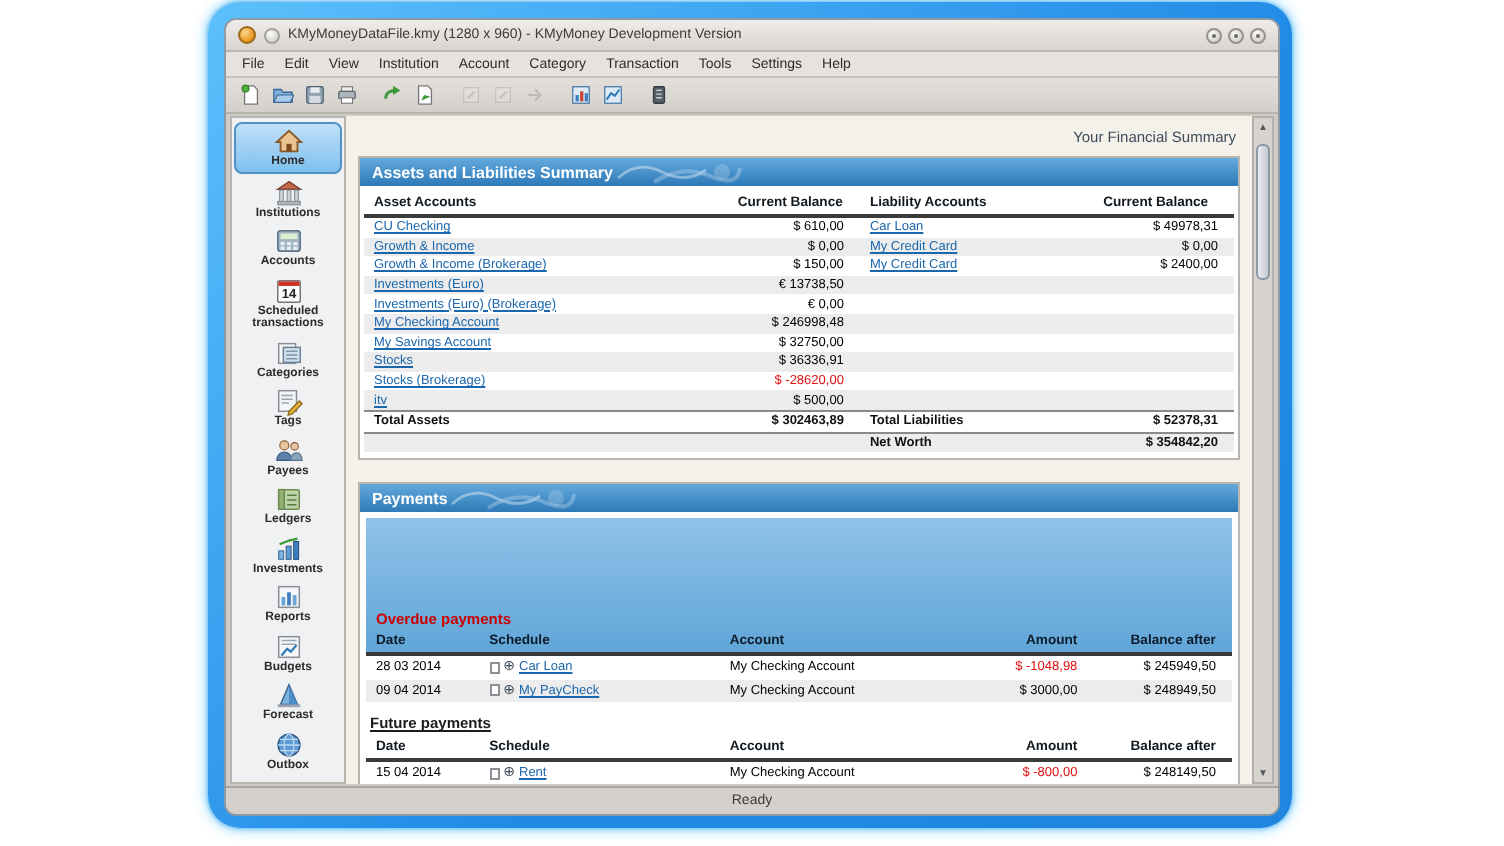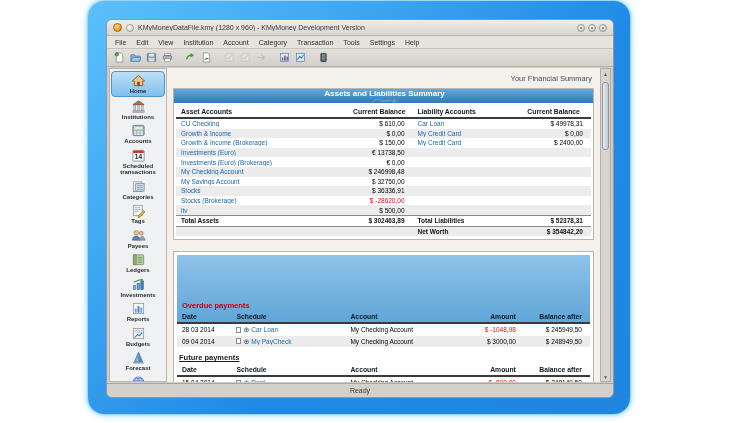--- a/index.html
+++ b/index.html
@@ -1,24 +1,24 @@
 <!DOCTYPE html>
 <html><head>
 <meta charset="utf-8">
 <style>
   html,body{margin:0;padding:0;}
   body{width:752px;height:423px;background:#fff;overflow:hidden;
        font-family:"Liberation Sans","DejaVu Sans",sans-serif;position:relative;}
   .stage{position:absolute;inset:0;}
 
   
-  .frame{position:absolute;left:88px;top:1px;width:542px;height:413px;border-radius:16px;
+  .frame{position:absolute;left:104px;top:1px;width:542px;height:413px;border-radius:16px;
          background:linear-gradient(135deg,#5cc0fc,#1f8ae6 60%,#1f86df);
          box-shadow:0 0 7px rgba(90,200,255,.95),0 0 2px rgba(30,120,200,.8);
-         padding:18px;box-sizing:border-box;}
+         padding:8px;box-sizing:border-box;}
   .window{width:100%;height:100%;border-radius:6px;overflow:hidden;background:#d6d2cd;
           display:flex;flex-direction:column;border:1px solid #8d9aa6;}
 
   
   .titlebar{height:15px;flex:0 0 auto;display:flex;align-items:center;gap:4px;padding:0 6px;
             background:linear-gradient(#efedea,#d8d4cf);border-bottom:1px solid #b9b5af;}
   .appicon{width:9px;height:9px;border-radius:50%;
            background:radial-gradient(circle at 35% 30%,#ffd98a,#e8941d 70%,#b06a10);
            border:1px solid #9a6a18;box-sizing:border-box;flex:0 0 auto;}
   .appicon2{width:8px;height:8px;border-radius:50%;
@@ -54,21 +54,21 @@
   .side-item svg{width:15px;height:15px;}
   .side-label{font-size:6px;font-weight:bold;color:#2b2b2b;text-align:center;line-height:6.5px;}
   .side-item.sel{background:linear-gradient(#bfe0f7,#7fc0ee);border:1px solid #4f93c8;box-sizing:border-box;}
 
   
   .content{flex:1;min-width:0;background:#f4f1ea;padding:4px 6px 0 6px;overflow:hidden;position:relative;}
   .page-title{font-size:7.5px;color:#3f4c5c;text-align:right;padding:2px 2px 5px 0;}
 
   .box{background:#fff;border:1px solid #b9b6b0;margin-bottom:11px;}
   .box-header{height:14px;background:linear-gradient(#63a9dd,#2e7ab8);display:flex;align-items:center;
-              justify-content:space-between;padding:0 4px 0 6px;flex-direction:column;}
+              padding:0 4px 0 6px;}
   .box-header .bh-title{color:#fff;font-weight:bold;font-size:8px;}
   .swirl{height:12px;width:64px;opacity:.55;}
 
   
   .atable{padding:2px 2px 3px 2px;}
   .a-head,.a-row{display:grid;grid-template-columns:41% 16% 25% 18%;align-items:center;}
   .a-head{font-size:6.8px;font-weight:bold;color:#101820;height:12px;border-bottom:2px solid #3a3a3a;}
   .a-row{height:9.6px;font-size:6.5px;}
   .a-row.alt{background:#ececec;}
   .a-row.bt{border-top:1px solid #8a8a8a;}
@@ -548,20 +548,28 @@
                     <span class="cell-l"></span>
                     <span class="cell-v"></span>
                     <span class="cell-l total">Net Worth</span>
                     <span class="cell-v total">$ 354842,20</span>
                   </div>
                 </div>
             </div>
           </div>
 
           <div class="box">
+            <div class="box-header">
+              <span class="bh-title">Payments</span>
+              <svg class="swirl" viewBox="0 0 64 12">
+                <path d="M2 9 Q 12 0 24 6 T 46 5" stroke="#fff" stroke-width="1.4" fill="none" opacity=".7"></path>
+                <path d="M20 11 Q 34 2 48 8 T 63 4" stroke="#fff" stroke-width="2" fill="none" opacity=".45"></path>
+                <circle cx="54" cy="6" r="4" fill="#fff" opacity=".35"></circle>
+              </svg>
+            </div>
 
             <div class="pay-banner">
               <div class="ov-title">Overdue payments</div>
               <div class="p-head">
                 <span class="h-l">Date</span>
                 <span style="padding-left:14px">Schedule</span>
                 <span>Account</span>
                 <span class="cell-v">Amount</span>
                 <span class="cell-v">Balance after</span>
               </div>

